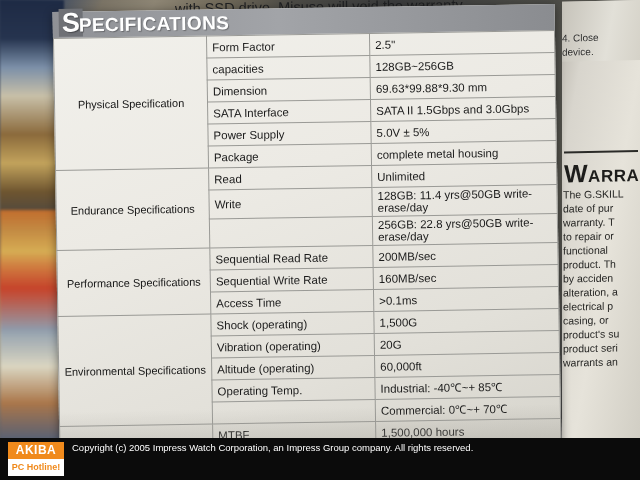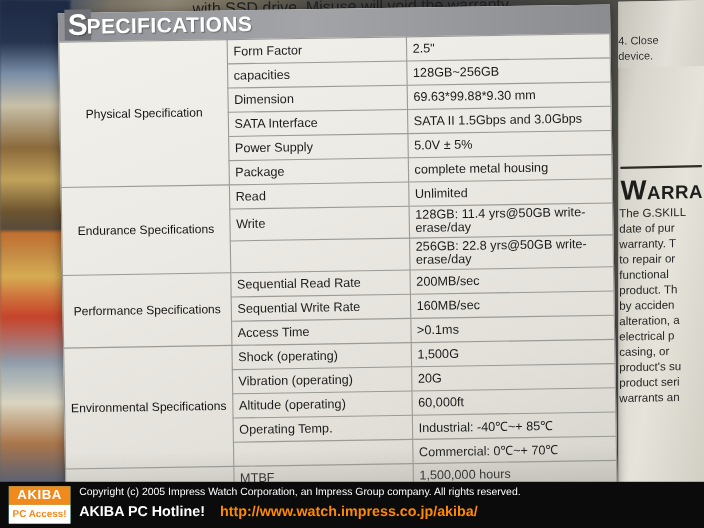--- a/index.html
+++ b/index.html
@@ -257,20 +257,16 @@
           <td class="val">5 years</td>
         </tr>
       </tbody>
   </table>
   <div class="sheet-bottom-fade"></div>
 </div>
 
 <div class="footer">
   <div class="akiba-logo">
     <div class="a-top">AKIBA</div>
-    <div class="a-bot">PC Access!</div>
+    <div class="a-bot">PC Hotline!</div>
   </div>
   <div class="copy">Copyright (c) 2005 Impress Watch Corporation, an Impress Group company. All rights reserved.</div>
-  <div class="foot2">
-    <span>AKIBA PC Hotline!</span>
-    <span class="url">http://www.watch.impress.co.jp/akiba/</span>
-  </div>
 </div>
 
 </body></html>

